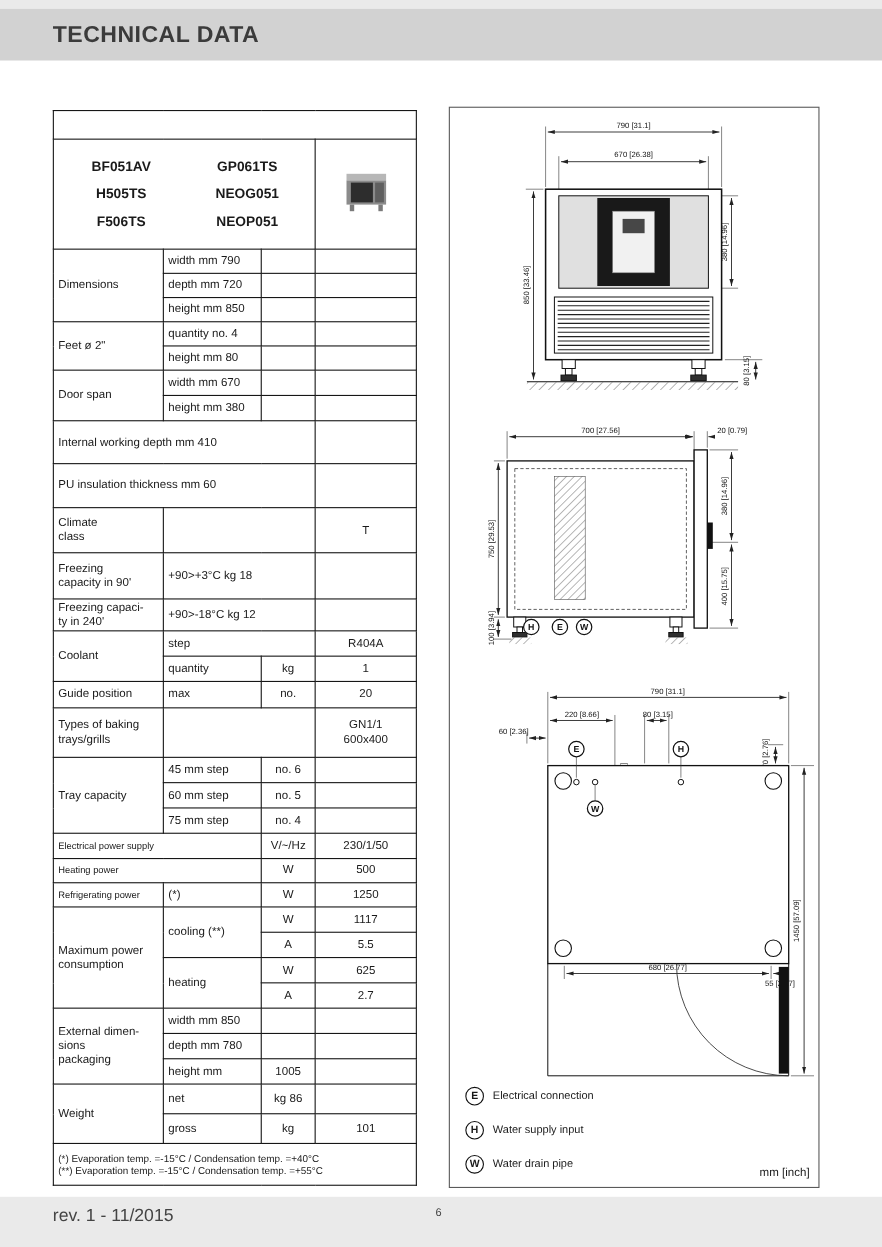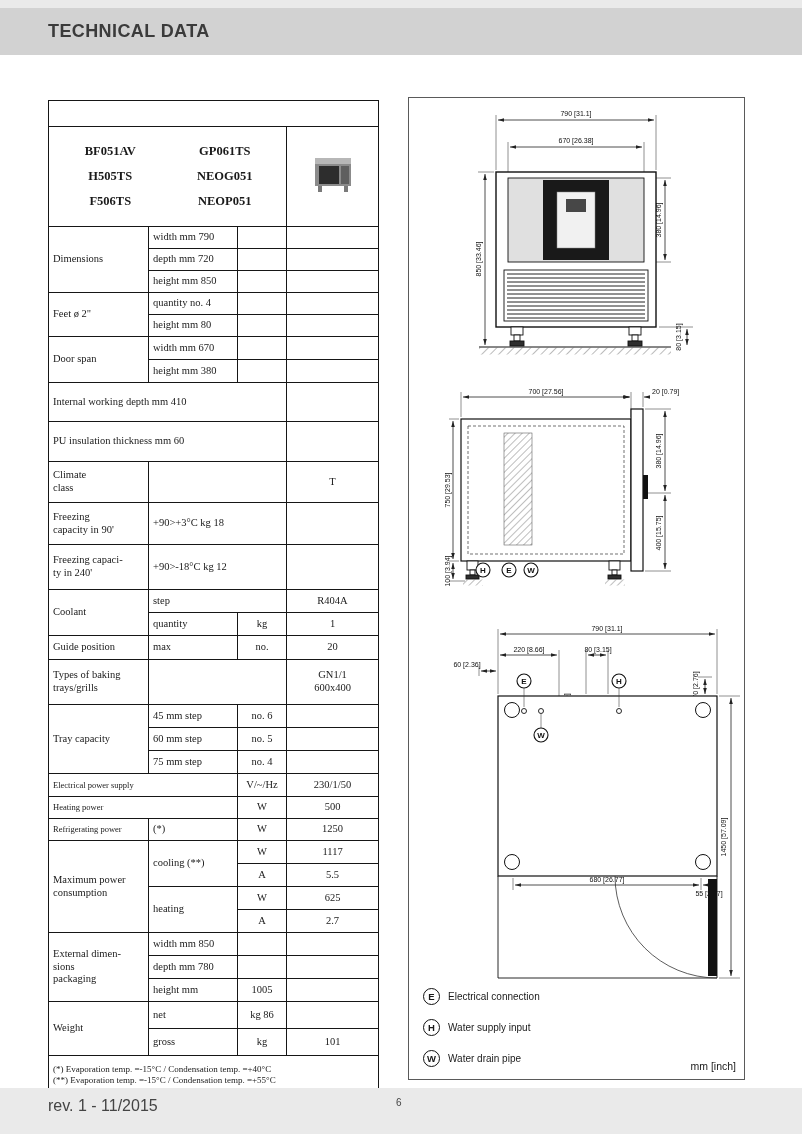--- a/index.html
+++ b/index.html
@@ -1,28 +1,28 @@
 <!DOCTYPE html>
 <html><head>
 <meta charset="utf-8">
 <style>
   * { margin:0; padding:0; box-sizing:border-box; }
   html,body { width:802px; height:1134px; }
   body { position:relative; background:#ffffff; font-family:"Liberation Sans","DejaVu Sans",sans-serif; color:#1a1a1a; overflow:hidden; }
 
   .top-strip { position:absolute; top:0; left:0; width:802px; height:8px; background:#eaeaea; }
   .header-bar { position:absolute; top:8px; left:0; width:802px; height:47px; background:#d2d2d2; display:flex; align-items:center; }
-  .header-title { font-size:18px; font-weight:bold; letter-spacing:0.4px; color:#3b3b3b; padding-left:48px; }
+  .header-title { font-size:21px; font-weight:bold; letter-spacing:0.4px; color:#3b3b3b; padding-left:48px; }
 
   .footer-strip { position:absolute; top:1088px; left:0; width:802px; height:46px; background:#eaeaea; }
   .footer-rev { position:absolute; top:9px; left:48px; font-size:16px; color:#444; }
   .footer-page { position:absolute; top:9px; left:396px; font-size:10px; color:#444; }
 
   
-  table.spec { position:absolute; top:100px; left:48px; width:330px; border-collapse:collapse; table-layout:fixed; font-size:10.5px; border:1.5px solid #111;font-family:Liberation Serif, serif; }
+  table.spec { position:absolute; top:100px; left:48px; width:330px; border-collapse:collapse; table-layout:fixed; font-size:10.5px; border:1.5px solid #111; }
   table.spec td, table.spec th { border:1px solid #161616; padding:1px 4px; vertical-align:middle; background:#fff; line-height:1.2; }
   td.p { background:#fbe9e1; }
   th.model-th { background:#0e0e0e; color:#fff; font-size:12px; font-weight:bold; text-align:center; letter-spacing:0.6px; }
   .models-grid { display:grid; grid-template-columns:1fr 1fr; row-gap:10px; justify-items:center; align-items:center; font-weight:bold; font-size:12.5px; padding:4px 0; }
   td.photo-cell { text-align:center; }
   .c { text-align:center; }
   .pre { white-space:pre-line; line-height:1.25; }
   .sm { font-size:8.5px; }
   td.fn { font-size:9px; line-height:1.55; padding:3px 5px; }
 
@@ -141,21 +141,21 @@
     <td class="p c">T</td>
   </tr>
 
   <tr style="height:42px">
     <td class="pre">Freezing
 capacity in 90'</td>
     <td colspan="2">+90&gt;+3°C kg 18</td>
     <td></td>
   </tr>
 
-  <tr style="height:45px">
+  <tr style="height:29px">
     <td class="p pre">Freezing capaci-
 ty in 240'</td>
     <td class="p" colspan="2">+90&gt;-18°C kg 12</td>
     <td class="p"></td>
   </tr>
 
   <tr style="height:23px">
     <td rowspan="2">Coolant</td>
     <td colspan="2">step</td>
     <td class="c">R404A</td>

